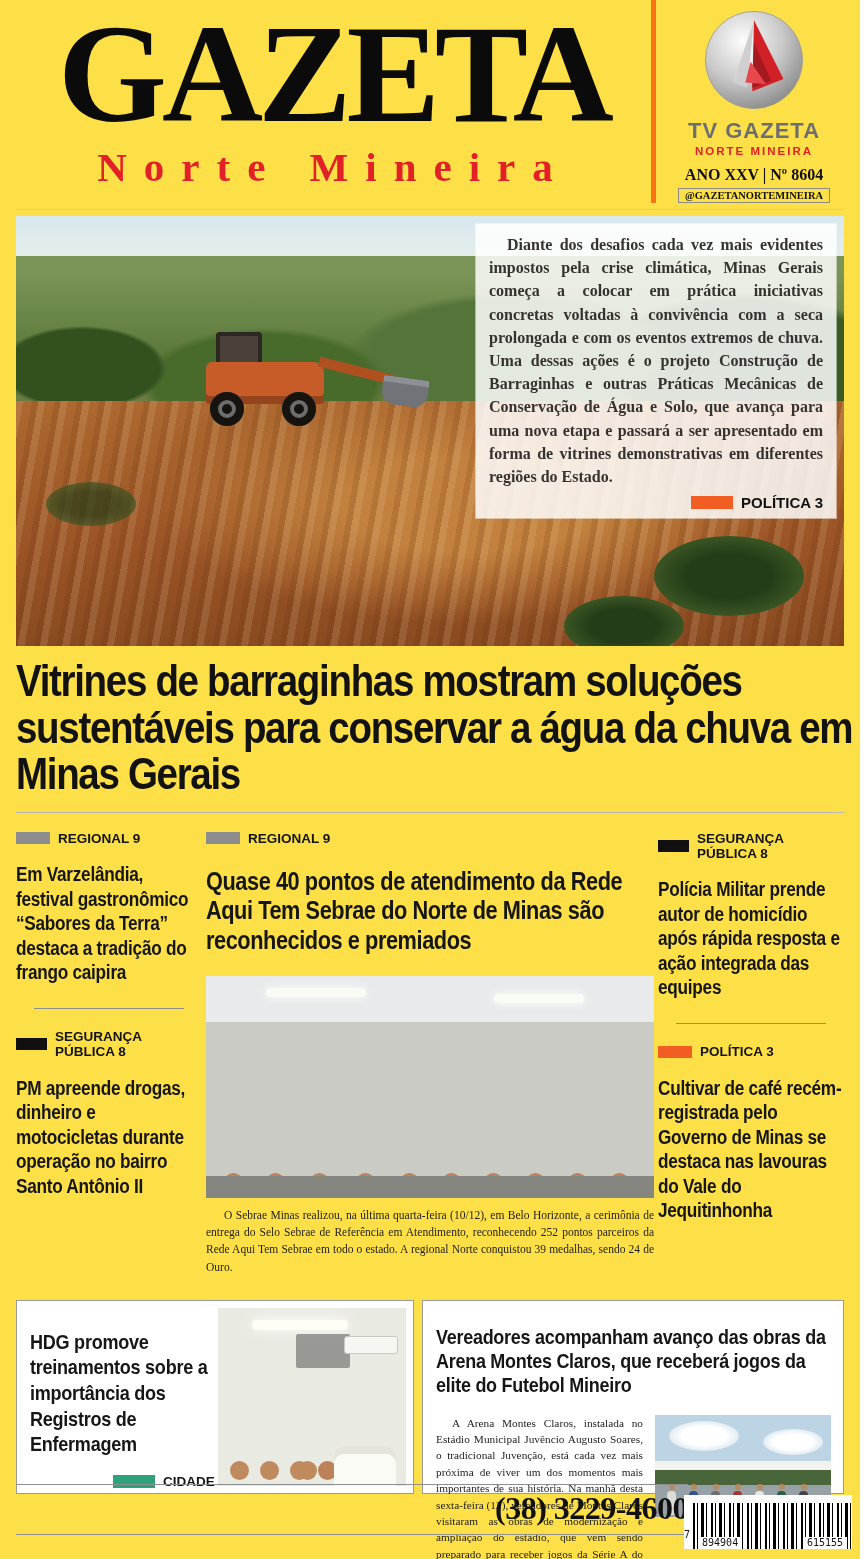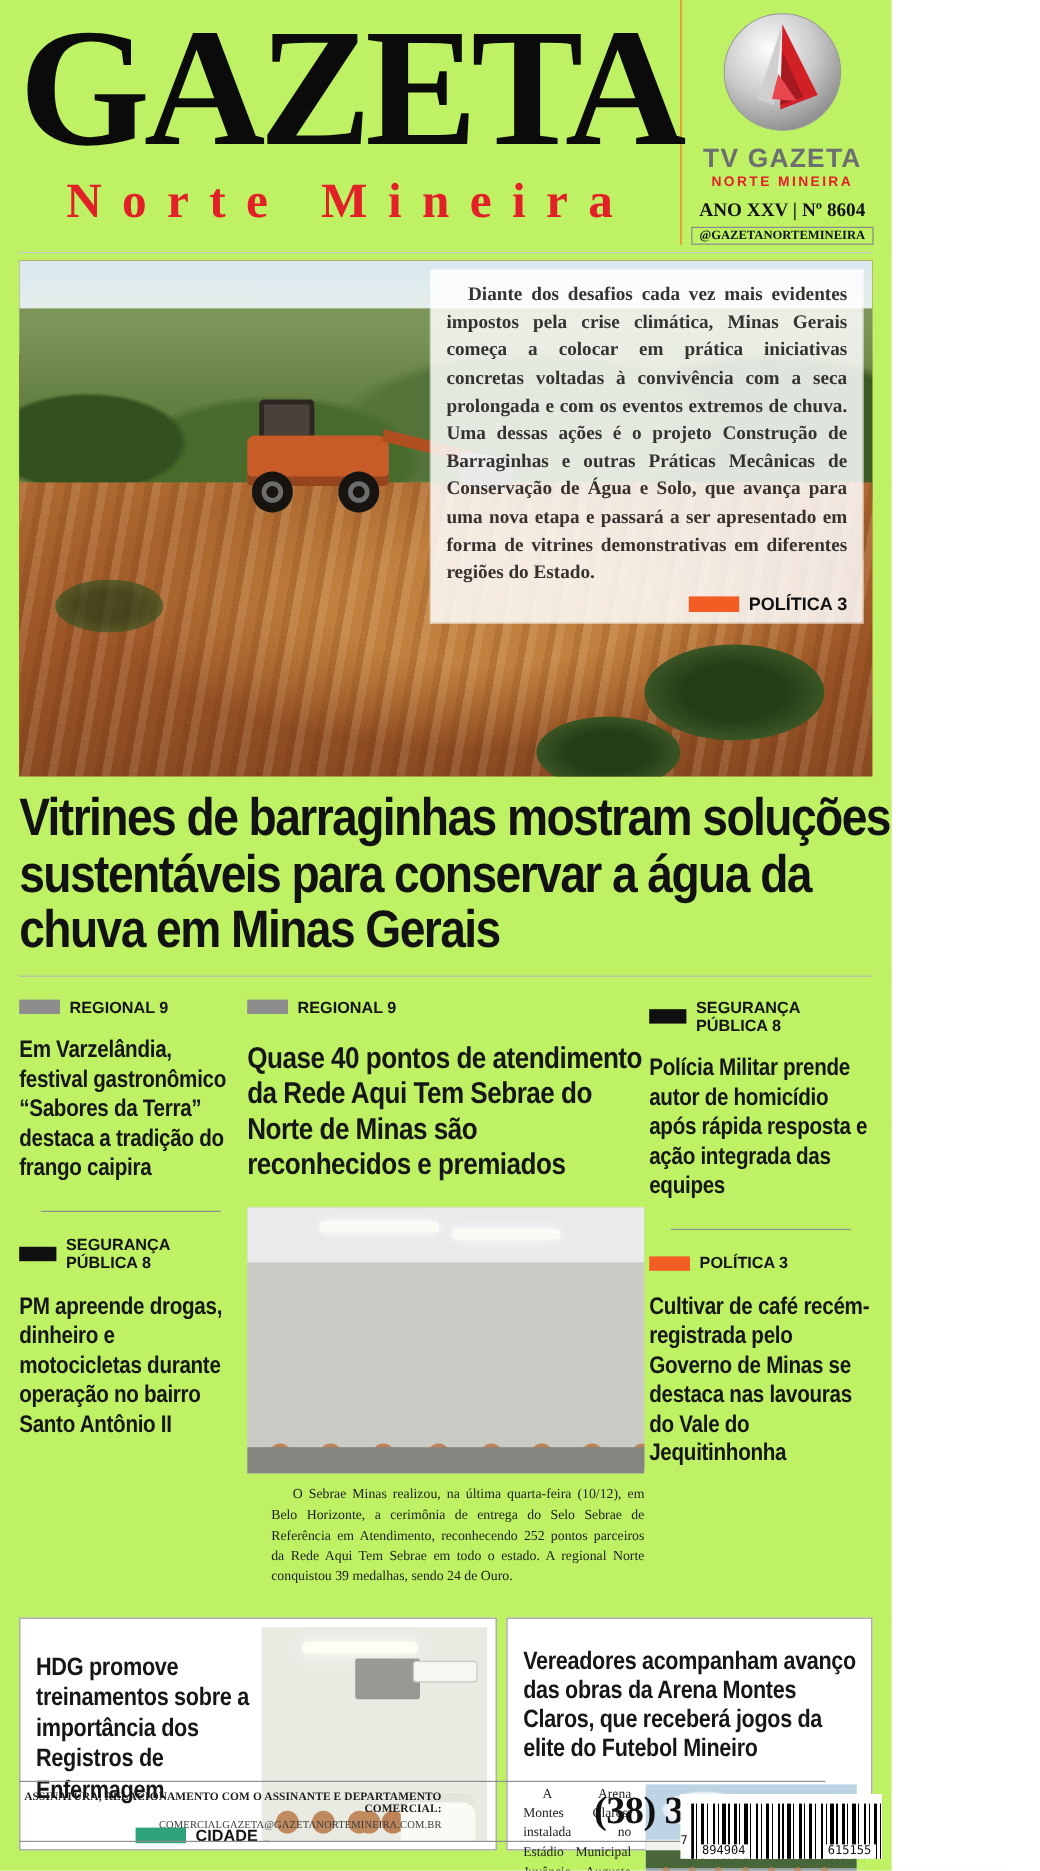--- a/index.html
+++ b/index.html
@@ -1,28 +1,28 @@
 <!DOCTYPE html>
 <html><head>
 <meta charset="utf-8">
 <style>
   html,body{margin:0;padding:0;background:#ffffff;}
-  .page{position:relative;width:743px;height:1559px;background:#bef264;overflow:hidden;
+  .page{position:relative;width:860px;height:1559px;background:#fde047;overflow:hidden;
         font-family:"Liberation Sans",sans-serif;color:#111;}
 
   
   .masthead{display:flex;margin:0 16px;border-bottom:1px solid #c9c9c9;padding-bottom:6px;}
   .mast-left{flex:1;position:relative;padding-top:10px;}
   .mast-title{font-family:"Liberation Serif",serif;font-weight:bold;font-size:140px;
               line-height:.92;letter-spacing:-5px;text-align:center;color:#0b0b0b;}
   .mast-sub{font-family:"Liberation Serif",serif;font-weight:bold;font-size:41px;
             letter-spacing:17px;text-align:center;color:#e22028;margin-top:4px;}
   .dateline{font-family:"Liberation Serif",serif;font-weight:bold;font-size:13px;
             text-align:right;padding:9px 6px 0 0;color:#1a1a1a;}
-  .mast-right{width:180px;border-left:1px solid #f97316;padding:8px 0 0 8px;
+  .mast-right{width:180px;border-left:5px solid #f97316;padding:8px 0 0 8px;
               display:flex;flex-direction:column;align-items:center;}
   .tv-name{font-weight:bold;font-size:22px;letter-spacing:1px;color:#6d6e71;margin-top:2px;}
   .tv-sub{font-weight:bold;font-size:11.5px;letter-spacing:2px;color:#e22028;margin-top:1px;}
   .edition{font-family:"Liberation Serif",serif;font-weight:bold;font-size:16px;margin-top:9px;}
   .social{font-family:"Liberation Serif",serif;font-weight:bold;font-size:10.5px;
           border:1px solid #8a8a8a;padding:1px 6px;margin-top:4px;}
 
   
   .hero{position:relative;margin:6px 16px 0;height:430px;overflow:hidden;background:#a05426;}
   .hero-sky{position:absolute;left:0;right:0;top:0;height:78px;
@@ -82,21 +82,21 @@
   .photo-sebrae{position:relative;margin-top:10px;height:222px;background:#cicic5;
                 background-color:#cbcbc6;overflow:hidden;}
   .ps-ceiling{position:absolute;left:0;right:0;top:0;height:46px;background:#e8eaeb;}
   .ps-light{position:absolute;height:9px;border-radius:4px;background:#fbfbf6;box-shadow:0 0 10px #fff;}
   .ps-l1{left:60px;top:12px;width:100px;} .ps-l2{right:70px;top:18px;width:90px;}
   .ps-floor{position:absolute;left:0;right:0;bottom:0;height:22px;background:#84867f;}
   .person{position:absolute;bottom:6px;width:34px;}
   .person::before{content:"";display:block;width:19px;height:19px;border-radius:50%;
                   background:#bd8257;margin:0 auto;}
   .caption{font-family:"Liberation Serif",serif;font-size:11.5px;line-height:1.5;
-           text-align:justify;text-indent:18px;margin-top:9px;color:#1d1d1d;margin-left:20px;}
+           text-align:justify;text-indent:18px;margin-top:9px;color:#1d1d1d;}
 
   
   .boxes{display:flex;gap:8px;margin:13px 16px 0;}
   .box{position:relative;border:1px solid #9a9a9a;height:194px;background:#fff;box-sizing:border-box;}
   .box-left{width:398px;flex:none;}
   .box-right{flex:1;min-width:0;}
   .bl-text{position:absolute;left:13px;top:10px;width:196px;}
   .kicker-right{display:flex;justify-content:flex-end;align-items:center;gap:8px;margin-top:16px;}
   .photo-nursing{position:absolute;right:7px;top:7px;bottom:7px;width:188px;background:#e9eae2;overflow:hidden;}
   .pn-light{position:absolute;left:34px;top:12px;width:96px;height:10px;background:#fffef5;
@@ -308,24 +308,20 @@
             <span class="st-person" style="left:122px;background:#2f5e46;"></span>
             <span class="st-person" style="left:144px;background:#46424f;"></span>
           </div>
         </div>
       </div>
     </article>
   </section>
 
   <footer>
     <div class="footer-block">
-      <div class="ft-col1">
-        <div class="ft-b">ASSINATURA, RELACIONAMENTO COM O ASSINANTE E DEPARTAMENTO COMERCIAL:</div>
-        <div class="ft-s">COMERCIALGAZETA@GAZETANORTEMINEIRA.COM.BR</div>
-      </div>
       <div class="ft-phone">(38) 3229-4600</div>
     </div>
     <div class="barcode">
       <span class="bc-prefix">7</span>
       <div class="bc-bars">
         <div class="bc-nums">
           <span>894904</span>
           <span>615155</span>
         </div>
       </div>

